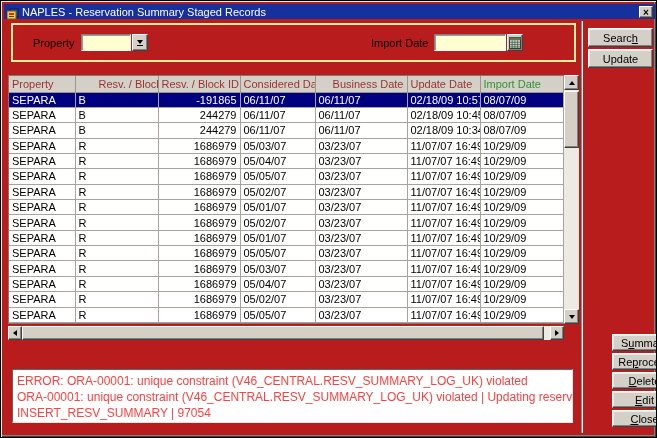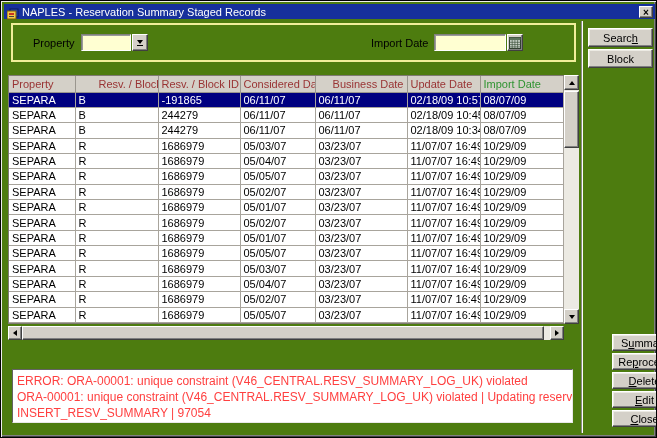--- a/index.html
+++ b/index.html
@@ -1,17 +1,17 @@
 <!DOCTYPE html>
 <html><head>
 <meta charset="utf-8">
 <style>
   html,body{margin:0;padding:0;background:#fff;}
   *{box-sizing:border-box;font-family:"Liberation Sans",sans-serif;}
-  .window{position:relative;width:657px;height:438px;background:#4d7c0f;border:1px solid #000;
+  .window{position:relative;width:657px;height:438px;background:#b91c1c;border:1px solid #000;
     box-shadow:inset 1px 1px 0 #EFEFEF, inset -1px -1px 0 #404040, inset -2px -2px 0 #808080;
     overflow:hidden;}
   .titlebar{position:absolute;left:3px;top:3px;width:651px;height:15px;background:#16309C;
     display:flex;align-items:center;padding:0 2px;}
   .app-icon{width:12px;height:12px;margin:0 3px 0 1px;flex:0 0 auto;}
   .title-text{color:#fff;font-size:11px;white-space:nowrap;}
   .close-btn{position:absolute;right:2px;top:2px;width:14px;height:12px;padding:0;
     background:#D4D0C8;border:1px solid;border-color:#fff #404040 #404040 #fff;
     box-shadow:inset -1px -1px 0 #808080;font-size:10px;font-weight:bold;line-height:9px;color:#000;cursor:default;}
   .search-frame{position:absolute;left:10px;top:22px;width:565px;height:39px;
@@ -39,21 +39,21 @@
   .grid table{border-collapse:collapse;table-layout:fixed;width:100%;height:100%;}
   .grid th{height:16px;background:#D4D0C8;font-weight:normal;font-size:11px;text-align:left;
     padding:0 3px;border-right:1px solid #9a968e;border-bottom:1px solid #9a968e;
     white-space:nowrap;overflow:hidden;}
   .grid td{background:#fff;font-size:11px;color:#000;padding:0 3px;
     border-right:1px solid #a8a49c;border-bottom:1px solid #a8a49c;
     white-space:nowrap;overflow:hidden;}
   .grid tr.sel td{background:#000080;color:#fff;}
   .grid th:nth-child(1),.grid td:nth-child(1){width:66px;}
   .grid th:nth-child(2),.grid td:nth-child(2){width:83px;}
-  .grid th:nth-child(3),.grid td:nth-child(3){width:82px;}
+  .grid th:nth-child(3),.grid td:nth-child(3){width:82px;text-align:right;}
   .grid th:nth-child(4),.grid td:nth-child(4){width:75px;}
   .grid th:nth-child(5),.grid td:nth-child(5){width:92px;}
   .grid th:nth-child(6),.grid td:nth-child(6){width:73px;}
   .sb{position:absolute;background:#ECEAE3;}
   .sb-btn{position:absolute;background:#D4D0C8;border:1px solid;border-color:#fff #404040 #404040 #fff;
     box-shadow:inset -1px -1px 0 #808080;display:flex;align-items:center;justify-content:center;padding:0;}
   .sb-thumb{position:absolute;background:#D4D0C8;border:1px solid;border-color:#fff #404040 #404040 #fff;
     box-shadow:inset -1px -1px 0 #808080;}
   #vsb{left:563px;top:74px;width:15px;height:249px;}
   #vsb .up{left:0;top:0;width:15px;height:15px;}
@@ -103,21 +103,21 @@
         <svg width="12" height="12" viewBox="0 0 12 12">
           <rect x="0.5" y="0.5" width="11" height="11" fill="#C9D2C9" stroke="#30402f"></rect>
           <rect x="0.5" y="0.5" width="11" height="2.6" fill="#5d745d"></rect>
           <path d="M0.5 5.3h11M0.5 7.6h11M0.5 9.9h11M3.2 3.1v8.4M5.9 3.1v8.4M8.6 3.1v8.4" stroke="#3f553e" stroke-width="0.7"></path>
         </svg>
       </button>
     </div>
   </div>
 
   <button class="btn" id="btn-search">Searc<u>h</u></button>
-  <button class="btn" id="btn-clear">Block</button>
+  <button class="btn" id="btn-clear">Update</button>
 
   <div class="grid">
     <table>
       <thead>
           <tr id="grid-head">
             <th style="color: rgb(153, 51, 51);">Property</th>
             <th style="color: rgb(153, 51, 51); padding-left: 23px;">Resv. / Block</th>
             <th style="color: rgb(153, 51, 51);">Resv. / Block ID</th>
             <th style="color: rgb(153, 51, 51);">Considered Date</th>
             <th style="color: rgb(153, 51, 51); text-align: right;">Business Date</th>

